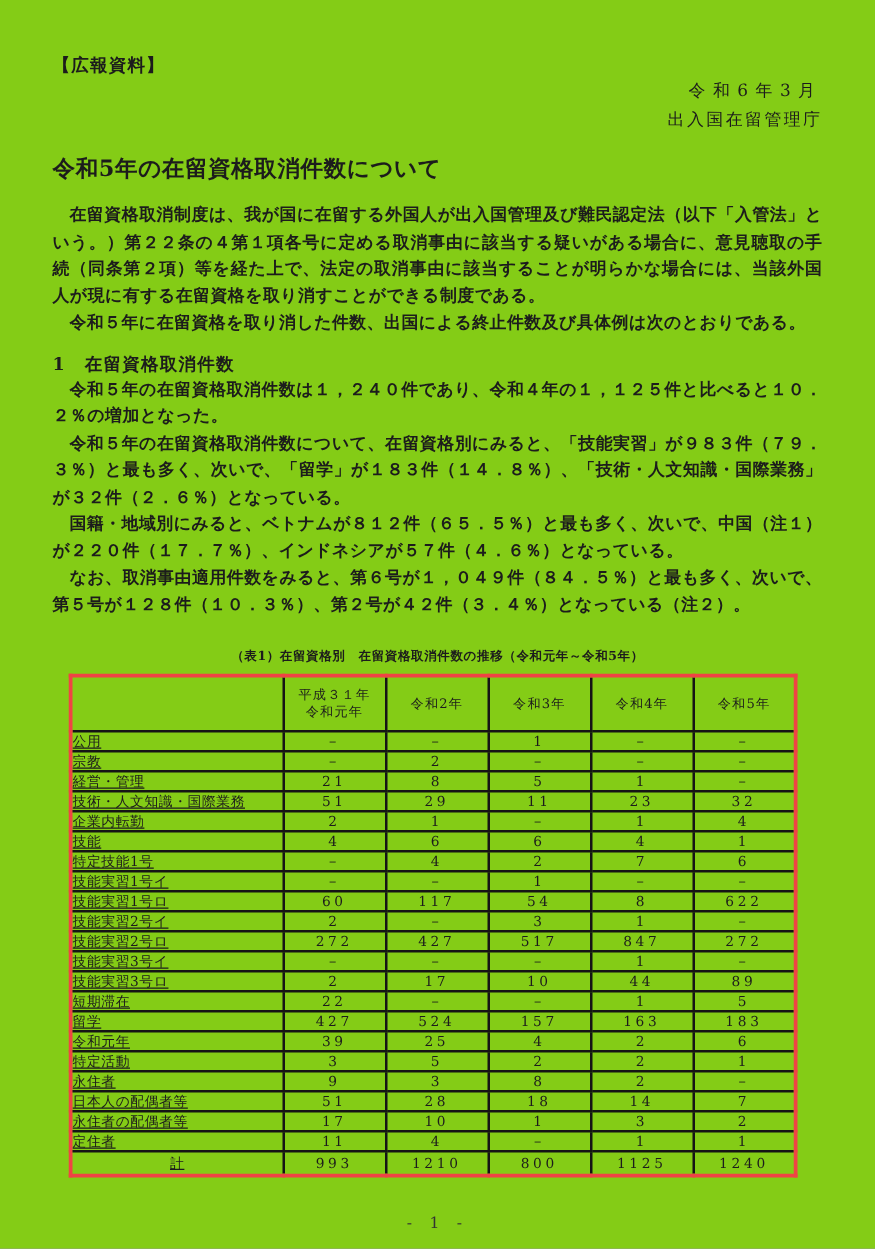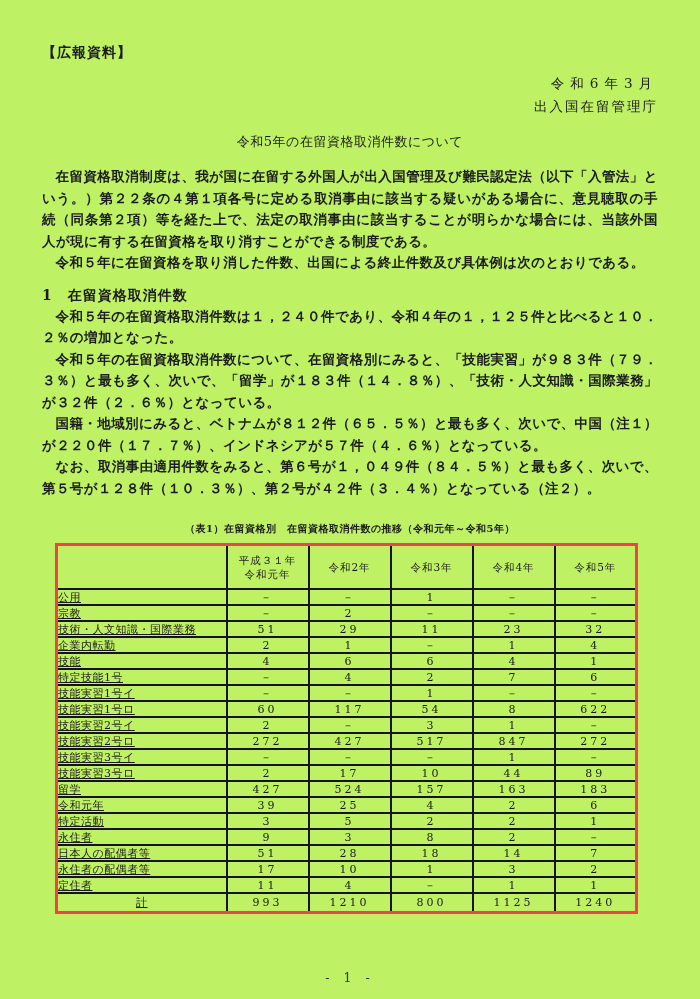--- a/index.html
+++ b/index.html
@@ -1,26 +1,26 @@
 <!DOCTYPE html>
 <html lang="ja"><head>
 <meta charset="utf-8">
 <style>
   html,body{margin:0;padding:0;background:#9a9a9a;}
   .page{
-    width:700px;height:999px;background:#bef264;position:relative;
+    width:700px;height:999px;background:#84cc16;position:relative;
     margin:0 auto;box-sizing:border-box;padding:44px 42px 0 42px;
     font-family:"DejaVu Serif","Liberation Serif",serif;color:#1c1c1c;
     overflow:hidden;
   }
   .doc-tag{font-size:14px;font-weight:bold;letter-spacing:1px;}
-  .date-block{text-align:right;font-size:13.5px;line-height:23px;margin-top:10px;}
+  .date-block{text-align:right;font-size:13.5px;line-height:23px;margin-top:0;}
   .date-line{letter-spacing:6px;}
   .agency-line{letter-spacing:2px;}
-  .doc-title{text-align:center;font-size:13px;font-weight:normal;margin:15px 0 0 0;letter-spacing:0.5px;}
+  .doc-title{text-align:left;font-size:18px;font-weight:bold;margin:15px 0 0 0;letter-spacing:0.5px;}
   .body-block{margin-top:15px;}
   .para{margin:0;font-size:13.5px;line-height:21.5px;text-align:justify;text-indent:1em;letter-spacing:0.4px;font-weight:bold;}
   .section-heading{font-size:14px;font-weight:bold;margin:13px 0 1px 0;letter-spacing:1px;}
   .table-caption{text-align:center;font-size:10px;font-weight:bold;margin:23px 0 7px 0;letter-spacing:0.5px;}
   table.data{
     border-collapse:collapse;table-layout:fixed;width:582px;margin-left:13px;
     border:3px solid #ef4444;font-size:11px;
   }
   table.data col.c0{width:170px;}
   table.data col.cv{width:82px;}
@@ -102,20 +102,28 @@
         </tr>
         <tr>
           <td class="label-cell">宗教</td>
           <td class="value-cell">－</td>
           <td class="value-cell">2</td>
           <td class="value-cell">－</td>
           <td class="value-cell">－</td>
           <td class="value-cell">－</td>
         </tr>
         <tr>
+          <td class="label-cell">経営・管理</td>
+          <td class="value-cell">21</td>
+          <td class="value-cell">8</td>
+          <td class="value-cell">5</td>
+          <td class="value-cell">1</td>
+          <td class="value-cell">－</td>
+        </tr>
+        <tr>
           <td class="label-cell">技術・人文知識・国際業務</td>
           <td class="value-cell">51</td>
           <td class="value-cell">29</td>
           <td class="value-cell">11</td>
           <td class="value-cell">23</td>
           <td class="value-cell">32</td>
         </tr>
         <tr>
           <td class="label-cell">企業内転勤</td>
           <td class="value-cell">2</td>
@@ -180,20 +188,28 @@
           <td class="value-cell">1</td>
           <td class="value-cell">－</td>
         </tr>
         <tr>
           <td class="label-cell">技能実習3号ロ</td>
           <td class="value-cell">2</td>
           <td class="value-cell">17</td>
           <td class="value-cell">10</td>
           <td class="value-cell">44</td>
           <td class="value-cell">89</td>
+        </tr>
+        <tr>
+          <td class="label-cell">短期滞在</td>
+          <td class="value-cell">22</td>
+          <td class="value-cell">－</td>
+          <td class="value-cell">－</td>
+          <td class="value-cell">1</td>
+          <td class="value-cell">5</td>
         </tr>
         <tr>
           <td class="label-cell">留学</td>
           <td class="value-cell">427</td>
           <td class="value-cell">524</td>
           <td class="value-cell">157</td>
           <td class="value-cell">163</td>
           <td class="value-cell">183</td>
         </tr>
         <tr>

